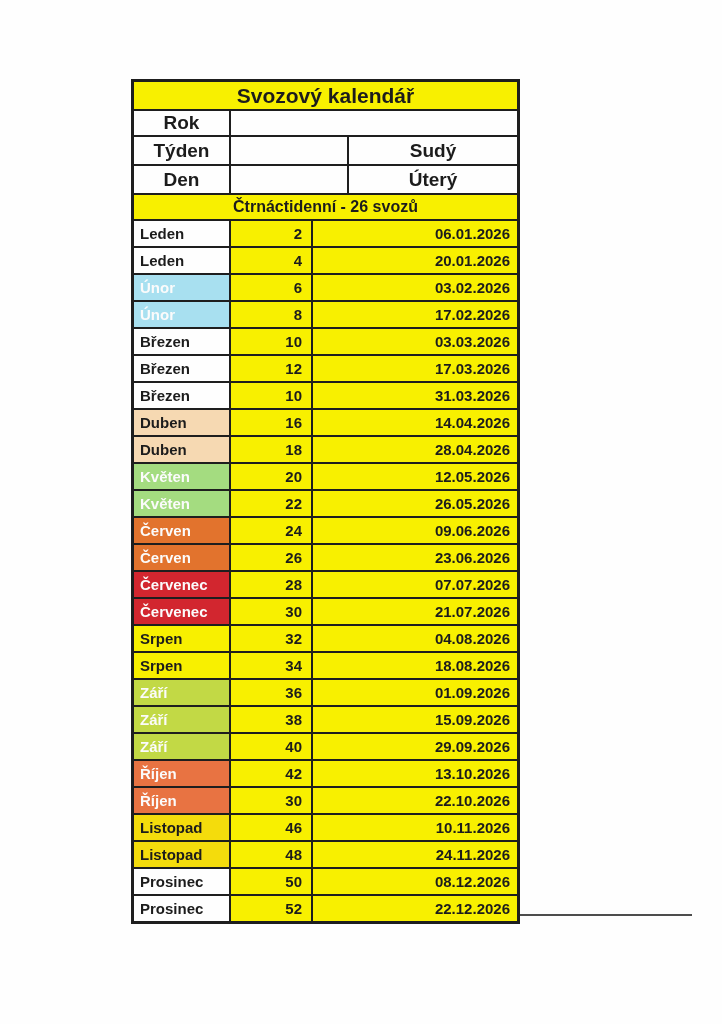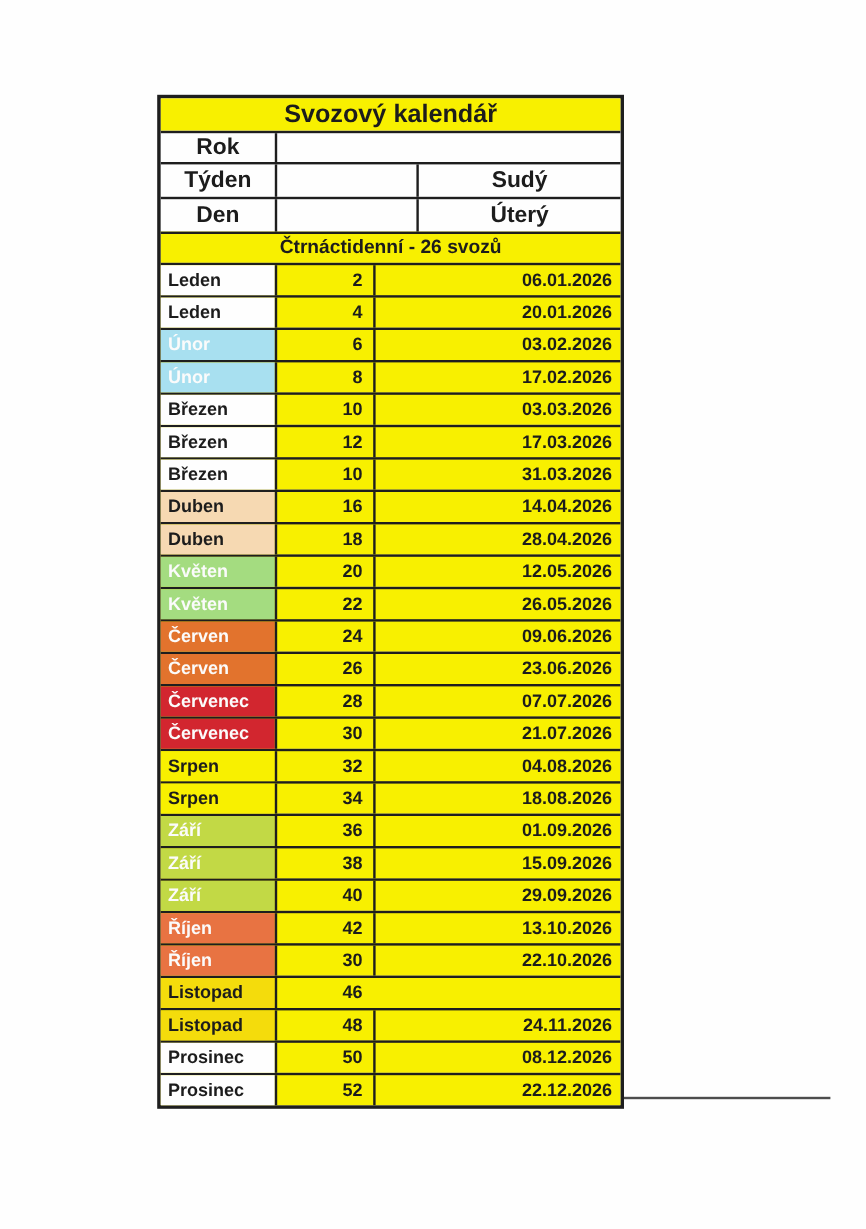--- a/index.html
+++ b/index.html
@@ -273,20 +273,21 @@
 
   <div class="trow drow">
     <div class="cell cell-month" style="background: rgb(232, 115, 66); color: rgb(251, 251, 251);">Říjen</div>
     <div class="cell cell-week">30</div>
     <div class="cell cell-date">22.10.2026</div>
   </div>
 
   <div class="trow drow">
     <div class="cell cell-month" style="background: rgb(244, 220, 12); color: rgb(28, 28, 28);">Listopad</div>
     <div class="cell cell-week">46</div>
+    <div class="cell cell-date">10.11.2026</div>
   </div>
 
   <div class="trow drow">
     <div class="cell cell-month" style="background: rgb(244, 220, 12); color: rgb(28, 28, 28);">Listopad</div>
     <div class="cell cell-week">48</div>
     <div class="cell cell-date">24.11.2026</div>
   </div>
 
   <div class="trow drow">
     <div class="cell cell-month" style="background: rgb(254, 254, 254); color: rgb(28, 28, 28);">Prosinec</div>

